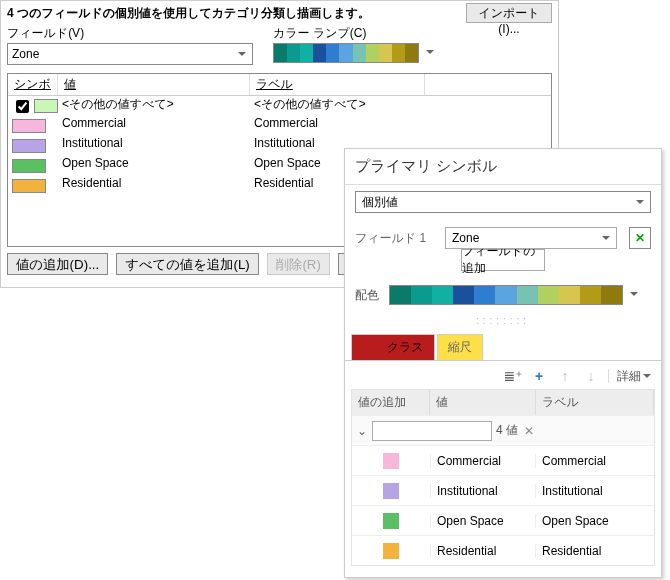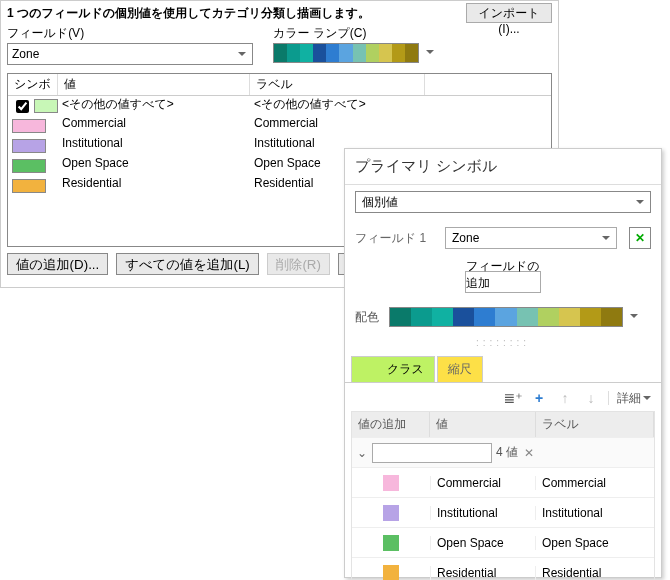--- a/index.html
+++ b/index.html
@@ -43,21 +43,21 @@
     width: 146px; height: 20px; border: 1px solid #888;
     display: flex; cursor: pointer; position: relative;
   }
   .ramp::after {
     content: ""; position:absolute; right: -16px; top: 6px;
     border: 4px solid transparent; border-top-color: #666;
   }
   .ramp span { flex:1; }
   .grid-wrap { margin: 8px 6px 0 6px; border: 1px solid #888; height: 174px; background:#fff; }
   .grid-head { display: flex; border-bottom: 1px solid #ccc; background:#fff; }
-  .gh { padding: 2px 6px; border-right: 1px solid #ddd; font-size:12px; }
+  .gh { padding: 2px 6px; border-right: 1px solid #ddd; font-size:12px;text-decoration:underline; }
   .gh-sym { width: 50px; } .gh-val { width: 192px; } .gh-lbl { width: 175px; } .gh-data { flex:1; }
   .grid-body { }
   .grow { display:flex; height: 20px; }
   .cell-sym { width: 50px; display:flex; align-items:center; padding-left:4px; gap:2px;}
   .cell-val { width: 192px; padding-left:4px; } .cell-lbl { width:175px; padding-left:4px;} .cell-data{flex:1;}
   .swatch { width: 34px; height: 14px; border:1px solid #888; display:inline-block;}
   .chk { width:13px;height:13px; accent-color:#000; }
   .btn-row { display:flex; gap:8px; padding: 6px; }
   .btn { height:22px; padding:2px 8px; border:1px solid #888; background:#e9e9e9; cursor:pointer; }
   .btn.disabled { color:#aaa; border-color:#ccc; cursor:default; }
@@ -77,29 +77,29 @@
   .wide-select {
     width:100%; height:22px; border:1px solid #888; background:#fff;
     display:flex; align-items:center; padding:8px 6px; position:relative; cursor:pointer;
   }
   .wide-select::after{content:"";position:absolute;right:6px;top:8px;border:4px solid transparent;border-top-color:#666;}
   .row-f1 { display:flex; align-items:center; gap:12px; margin-top:14px;}
   .lbl-f1 { width:78px; color:#666;}
   .sel-f1 { flex:1; border:1px solid #aaa;height:22px;display:flex;align-items:center;padding:0 6px;position:relative;background:#fff;cursor:pointer;}
   .sel-f1::after{content:"";position:absolute;right:6px;top:8px;border:4px solid transparent;border-top-color:#666;}
   .xbtn { width:22px;height:22px;border:1px solid #888;display:flex;align-items:center;justify-content:center;color:#0a0;font-weight:bold;cursor:pointer;}
-  .add-field-btn { margin:22px auto 0; width:76px;height:22px;border:1px solid #aaa;display:flex;align-items:flex-end;justify-content:center;cursor:pointer;}
+  .add-field-btn { margin:0 auto 0; width:84px;height:22px;border:1px solid #aaa;display:flex;align-items:center;justify-content:center;cursor:pointer;}
   .row-color { display:flex; align-items:center; gap:10px; margin-top:14px;}
   .ramp2 { flex:1; height:20px; border:1px solid #888; display:flex; position:relative; cursor:pointer;}
   .ramp2::after{content:"";position:absolute;right:-16px;top:6px;border:4px solid transparent;border-top-color:#666;}
   .ramp2 span{flex:1;}
   .grip { text-align:center; color:#bbb;font-size:10px;letter-spacing:4px;padding:4px 0 2px;}
   .tabs { display:flex; gap:2px; border-bottom:1px solid #ccc; padding:0 6px; margin-top:6px;}
   .tab { padding:4px 10px; border:1px solid #ccc; border-bottom:none; background:#fde047; cursor:pointer;}
-  .tab.active { background:#bef264; position:relative;padding-left:35px;}
+  .tab.active { background:#b91c1c; position:relative;padding-left:35px;}
   .tab.inactive { color:#666; }
   .tool-row { display:flex; justify-content:flex-end; gap:8px; padding:6px 10px 4px; color:#555; align-items:center;}
   .tool-icon { width:18px;height:18px; display:flex;align-items:center;justify-content:center; cursor:pointer; font-size:14px;}
   .more-dd{cursor:pointer; display:flex;align-items:center; gap:2px;}
   .more-dd::after{content:"";border:4px solid transparent;border-top-color:#666; margin-top:4px;}
   .tbl2 { margin:0 6px; border:1px solid #e3e3e3; }
   .tbl2-head{display:flex;background:#ededed;}
   .th2{padding:4px 6px;border-right:1px solid #ddd; font-size:12px; color:#555;}
   .th2-sym{width:78px;} .th2-val{width:106px;} .th2-lbl{flex:1;}
   .tbl2-row{display:flex;align-items:center;height:30px;border-top:1px solid #eee;}
@@ -111,21 +111,21 @@
   .caret{width:20px;text-align:center;color:#666;cursor:pointer;}
   .group-input{width:120px;height:20px;border:1px solid #aaa; margin-right:4px;background:#fff;}
   .group-count{color:#555;margin-right:6px;}
   .xgroup{color:#888;cursor:pointer;}
 </style>
 </head>
 <body>
 
 <div class="main-panel">
   <div class="title-row">
-    <span class="desc">1 つのフィールドの個別値を使用してカテゴリ分類し描画します。</span>
+    <span class="desc">4 つのフィールドの個別値を使用してカテゴリ分類し描画します。</span>
     <button class="import-btn">インポート(I)...</button>
   </div>
   <div class="field-row">
     <div class="field-col">
       <span class="field-label">フィールド(V)</span>
       <div class="dropdown">
         <span>Zone</span>
       </div>
     </div>
     <div class="field-col">

